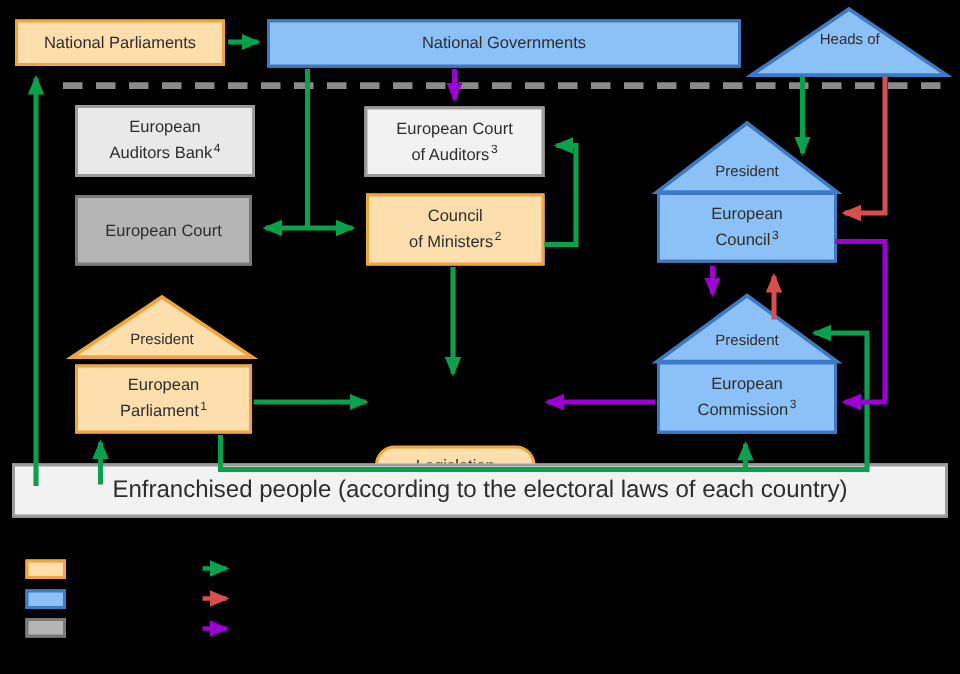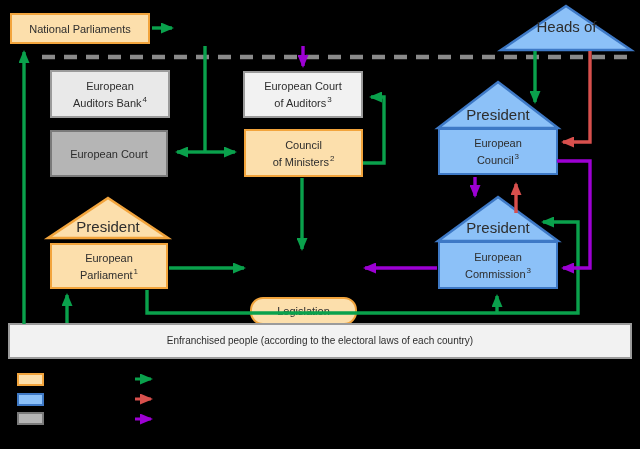--- a/index.html
+++ b/index.html
@@ -16,22 +16,22 @@
   #np{left:10px;top:13px;width:140px;height:31px;}
   #ng{left:178px;top:13px;width:316px;height:32px;}
   #ecb{left:50px;top:70px;width:120px;height:48px;}
   #eca{left:243px;top:71px;width:120px;height:47px;}
   #ecj{left:50px;top:130px;width:118px;height:47px;}
   #com{left:244px;top:129px;width:119px;height:48px;}
   #ec{left:438px;top:128px;width:120px;height:47px;}
   #ecom{left:438px;top:241px;width:120px;height:48px;}
   #ep{left:50px;top:243px;width:118px;height:46px;}
   #leg{left:250px;top:253px;width:107px;height:28px;border-radius:13px;margin-top:44px;}
-  #people{left:8px;top:323px;width:624px;height:36px;font-size:10px;}
-  .president{position:absolute;text-align:center;font-size:15px;line-height:14px;}
+  #people{left:8px;top:309px;width:624px;height:36px;font-size:16px;}
+  .president{position:absolute;text-align:center;font-size:10px;line-height:14px;}
   #ep-pres{left:48px;top:220px;width:120px;}
   #ec-pres{left:438px;top:108px;width:120px;}
   #ecom-pres{left:438px;top:221px;width:120px;}
   #heads-label{left:501px;top:20px;width:131px;}
   .swatch{position:absolute;width:27px;height:13px;box-sizing:border-box;border:2px solid;}
   #sw-o{left:17px;top:373px;background:var(--orange_fill);border-color:var(--orange_border);}
   #sw-b{left:17px;top:393px;background:var(--blue_fill);border-color:var(--blue_border);}
   #sw-g{left:17px;top:412px;background:var(--mid_gray_fill);border-color:var(--mid_gray_border);}
   svg.overlay{position:absolute;left:0;top:0;pointer-events:none;}
   .eg{stroke:var(--green);fill:none;stroke-width:3.4;}
@@ -43,20 +43,23 @@
   .tri-blue{fill:var(--blue_fill);stroke:var(--blue_border);stroke-width:2.5;}
   .mg{fill:var(--green);} .mr{fill:var(--red);} .mp{fill:var(--purple);}
 </style>
 </head>
 <body>
 
 <div class="stage">
 
   <div class="box orange" id="np">
     <span>National Parliaments</span>
+  </div>
+  <div class="box blue" id="ng">
+    <span>National Governments</span>
   </div>
   <div class="box gray-ecb" id="ecb">
     <div>
       <div>European</div>
       <div><span>Auditors Bank</span><sup>4</sup></div>
     </div>
   </div>
   <div class="box gray-light" id="eca">
     <div>
       <div>European Court</div>

